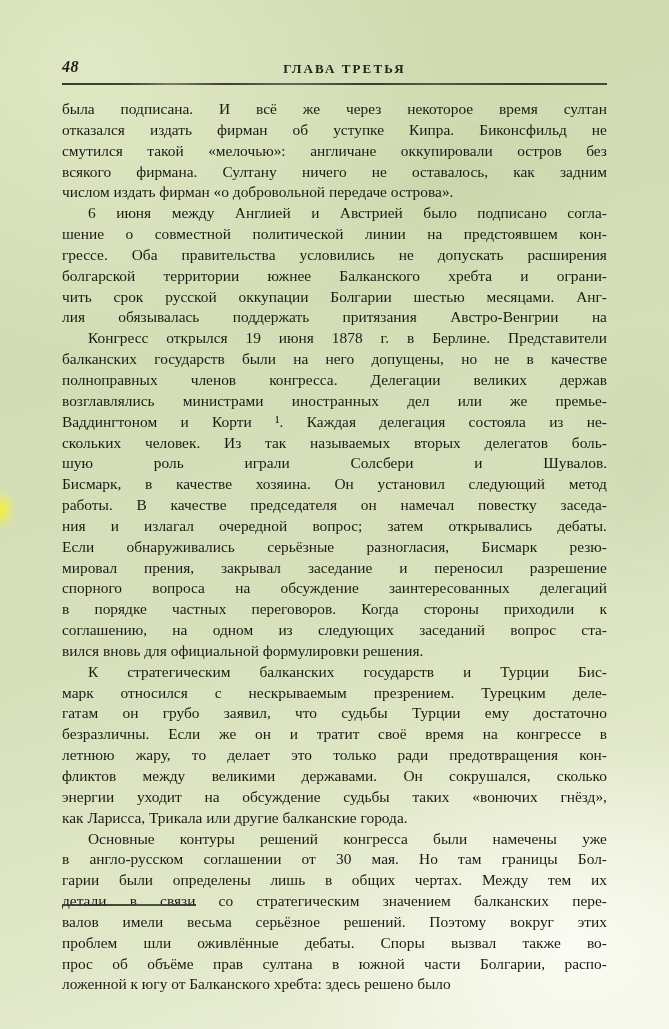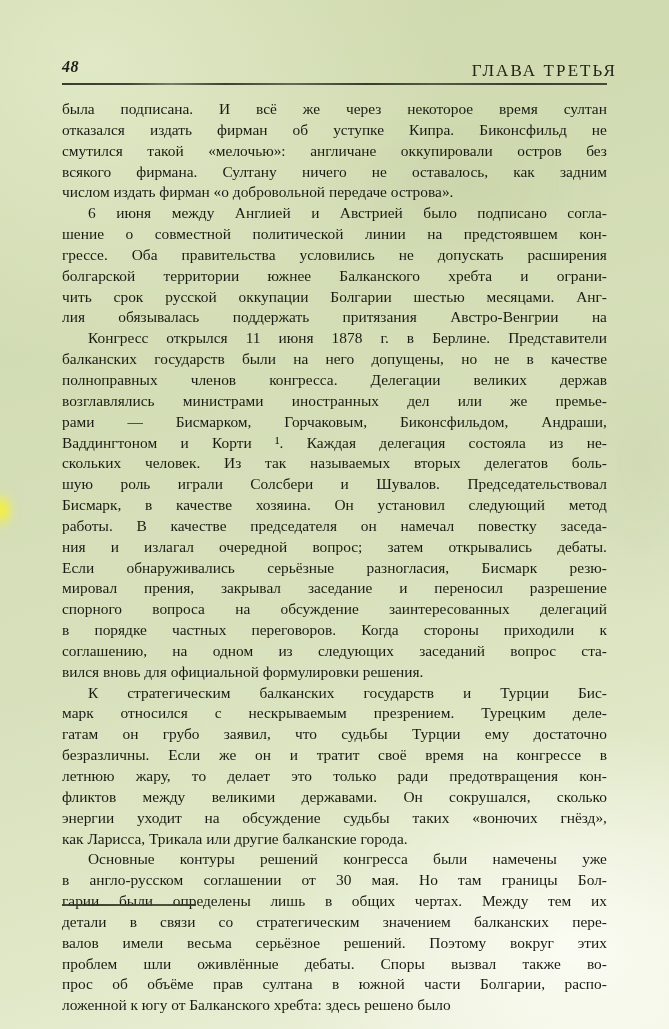--- a/index.html
+++ b/index.html
@@ -71,23 +71,23 @@
     font-weight: 700;
     font-size: 16px;
     color: #1d1f18;
     letter-spacing: 0.5px;
   }
   .running-title {
     position: absolute;
     left: 0;
     right: 0;
     top: 3px;
-    text-align: right;
-    font-size: 17px;
-    font-weight: 400;
+    text-align: center;
+    font-size: 13px;
+    font-weight: 700;
     letter-spacing: 2.1px;
     color: #222418;
     transform: translateX(10px);
   }
   .head-rule {
     margin-top: 1px;
     height: 2px;
     width: 100%;
     background: linear-gradient(90deg,
        #2b2d22 0%, #33352a 12%, #6f7460 20%, #2f3126 30%,
@@ -178,28 +178,27 @@
         </p>
         <p>
           <span class="jline"><span class="ind">6</span><span>июня</span><span>между</span><span>Англией</span><span>и</span><span>Австрией</span><span>было</span><span>подписано</span><span>согла-</span></span>
           <span class="jline"><span>шение</span><span>о</span><span>совместной</span><span>политической</span><span>линии</span><span>на</span><span>предстоявшем</span><span>кон-</span></span>
           <span class="jline"><span>грессе.</span><span>Оба</span><span>правительства</span><span>условились</span><span>не</span><span>допускать</span><span>расширения</span></span>
           <span class="jline"><span>болгарской</span><span>территории</span><span>южнее</span><span>Балканского</span><span>хребта</span><span>и</span><span>ограни-</span></span>
           <span class="jline"><span>чить</span><span>срок</span><span>русской</span><span>оккупации</span><span>Болгарии</span><span>шестью</span><span>месяцами.</span><span>Анг-</span></span>
           <span class="jline"><span>лия</span><span>обязывалась</span><span>поддержать</span><span>притязания</span><span>Австро-Венгрии</span><span>на</span></span>
         </p>
         <p>
-          <span class="jline"><span class="ind">Конгресс</span><span>открылся</span><span>11</span><span>июня</span><span>1878</span><span>г.</span><span>в</span><span>Берлине.</span><span>Представители</span></span>
+          <span class="jline"><span class="ind">Конгресс</span><span>открылся</span><span>19</span><span>июня</span><span>1878</span><span>г.</span><span>в</span><span>Берлине.</span><span>Представители</span></span>
           <span class="jline"><span>балканских</span><span>государств</span><span>были</span><span>на</span><span>него</span><span>допущены,</span><span>но</span><span>не</span><span>в</span><span>качестве</span></span>
           <span class="jline"><span>полноправных</span><span>членов</span><span>конгресса.</span><span>Делегации</span><span>великих</span><span>держав</span></span>
           <span class="jline"><span>возглавлялись</span><span>министрами</span><span>иностранных</span><span>дел</span><span>или</span><span>же</span><span>премье-</span></span>
-          <span class="jline"><span>рами</span><span>—</span><span>Бисмарком,</span><span>Горчаковым,</span><span>Биконсфильдом,</span><span>Андраши,</span></span>
           <span class="jline"><span>Ваддингтоном</span><span>и</span><span>Корти</span><span>¹.</span><span>Каждая</span><span>делегация</span><span>состояла</span><span>из</span><span>не-</span></span>
           <span class="jline"><span>скольких</span><span>человек.</span><span>Из</span><span>так</span><span>называемых</span><span>вторых</span><span>делегатов</span><span>боль-</span></span>
-          <span class="jline"><span>шую</span><span>роль</span><span>играли</span><span>Солсбери</span><span>и</span><span>Шувалов.</span><span>Председательствовал</span></span>
+          <span class="jline"><span>шую</span><span>роль</span><span>играли</span><span>Солсбери</span><span>и</span><span>Шувалов.</span></span>
           <span class="jline"><span>Бисмарк,</span><span>в</span><span>качестве</span><span>хозяина.</span><span>Он</span><span>установил</span><span>следующий</span><span>метод</span></span>
           <span class="jline"><span>работы.</span><span>В</span><span>качестве</span><span>председателя</span><span>он</span><span>намечал</span><span>повестку</span><span>заседа-</span></span>
           <span class="jline"><span>ния</span><span>и</span><span>излагал</span><span>очередной</span><span>вопрос;</span><span>затем</span><span>открывались</span><span>дебаты.</span></span>
           <span class="jline"><span>Если</span><span>обнаруживались</span><span>серьёзные</span><span>разногласия,</span><span>Бисмарк</span><span>резю-</span></span>
           <span class="jline"><span>мировал</span><span>прения,</span><span>закрывал</span><span>заседание</span><span>и</span><span>переносил</span><span>разрешение</span></span>
           <span class="jline"><span>спорного</span><span>вопроса</span><span>на</span><span>обсуждение</span><span>заинтересованных</span><span>делегаций</span></span>
           <span class="jline"><span>в</span><span>порядке</span><span>частных</span><span>переговоров.</span><span>Когда</span><span>стороны</span><span>приходили</span><span>к</span></span>
           <span class="jline"><span>соглашению,</span><span>на</span><span>одном</span><span>из</span><span>следующих</span><span>заседаний</span><span>вопрос</span><span>ста-</span></span>
           <span class="lastline">вился вновь для официальной формулировки решения.</span>
         </p>

